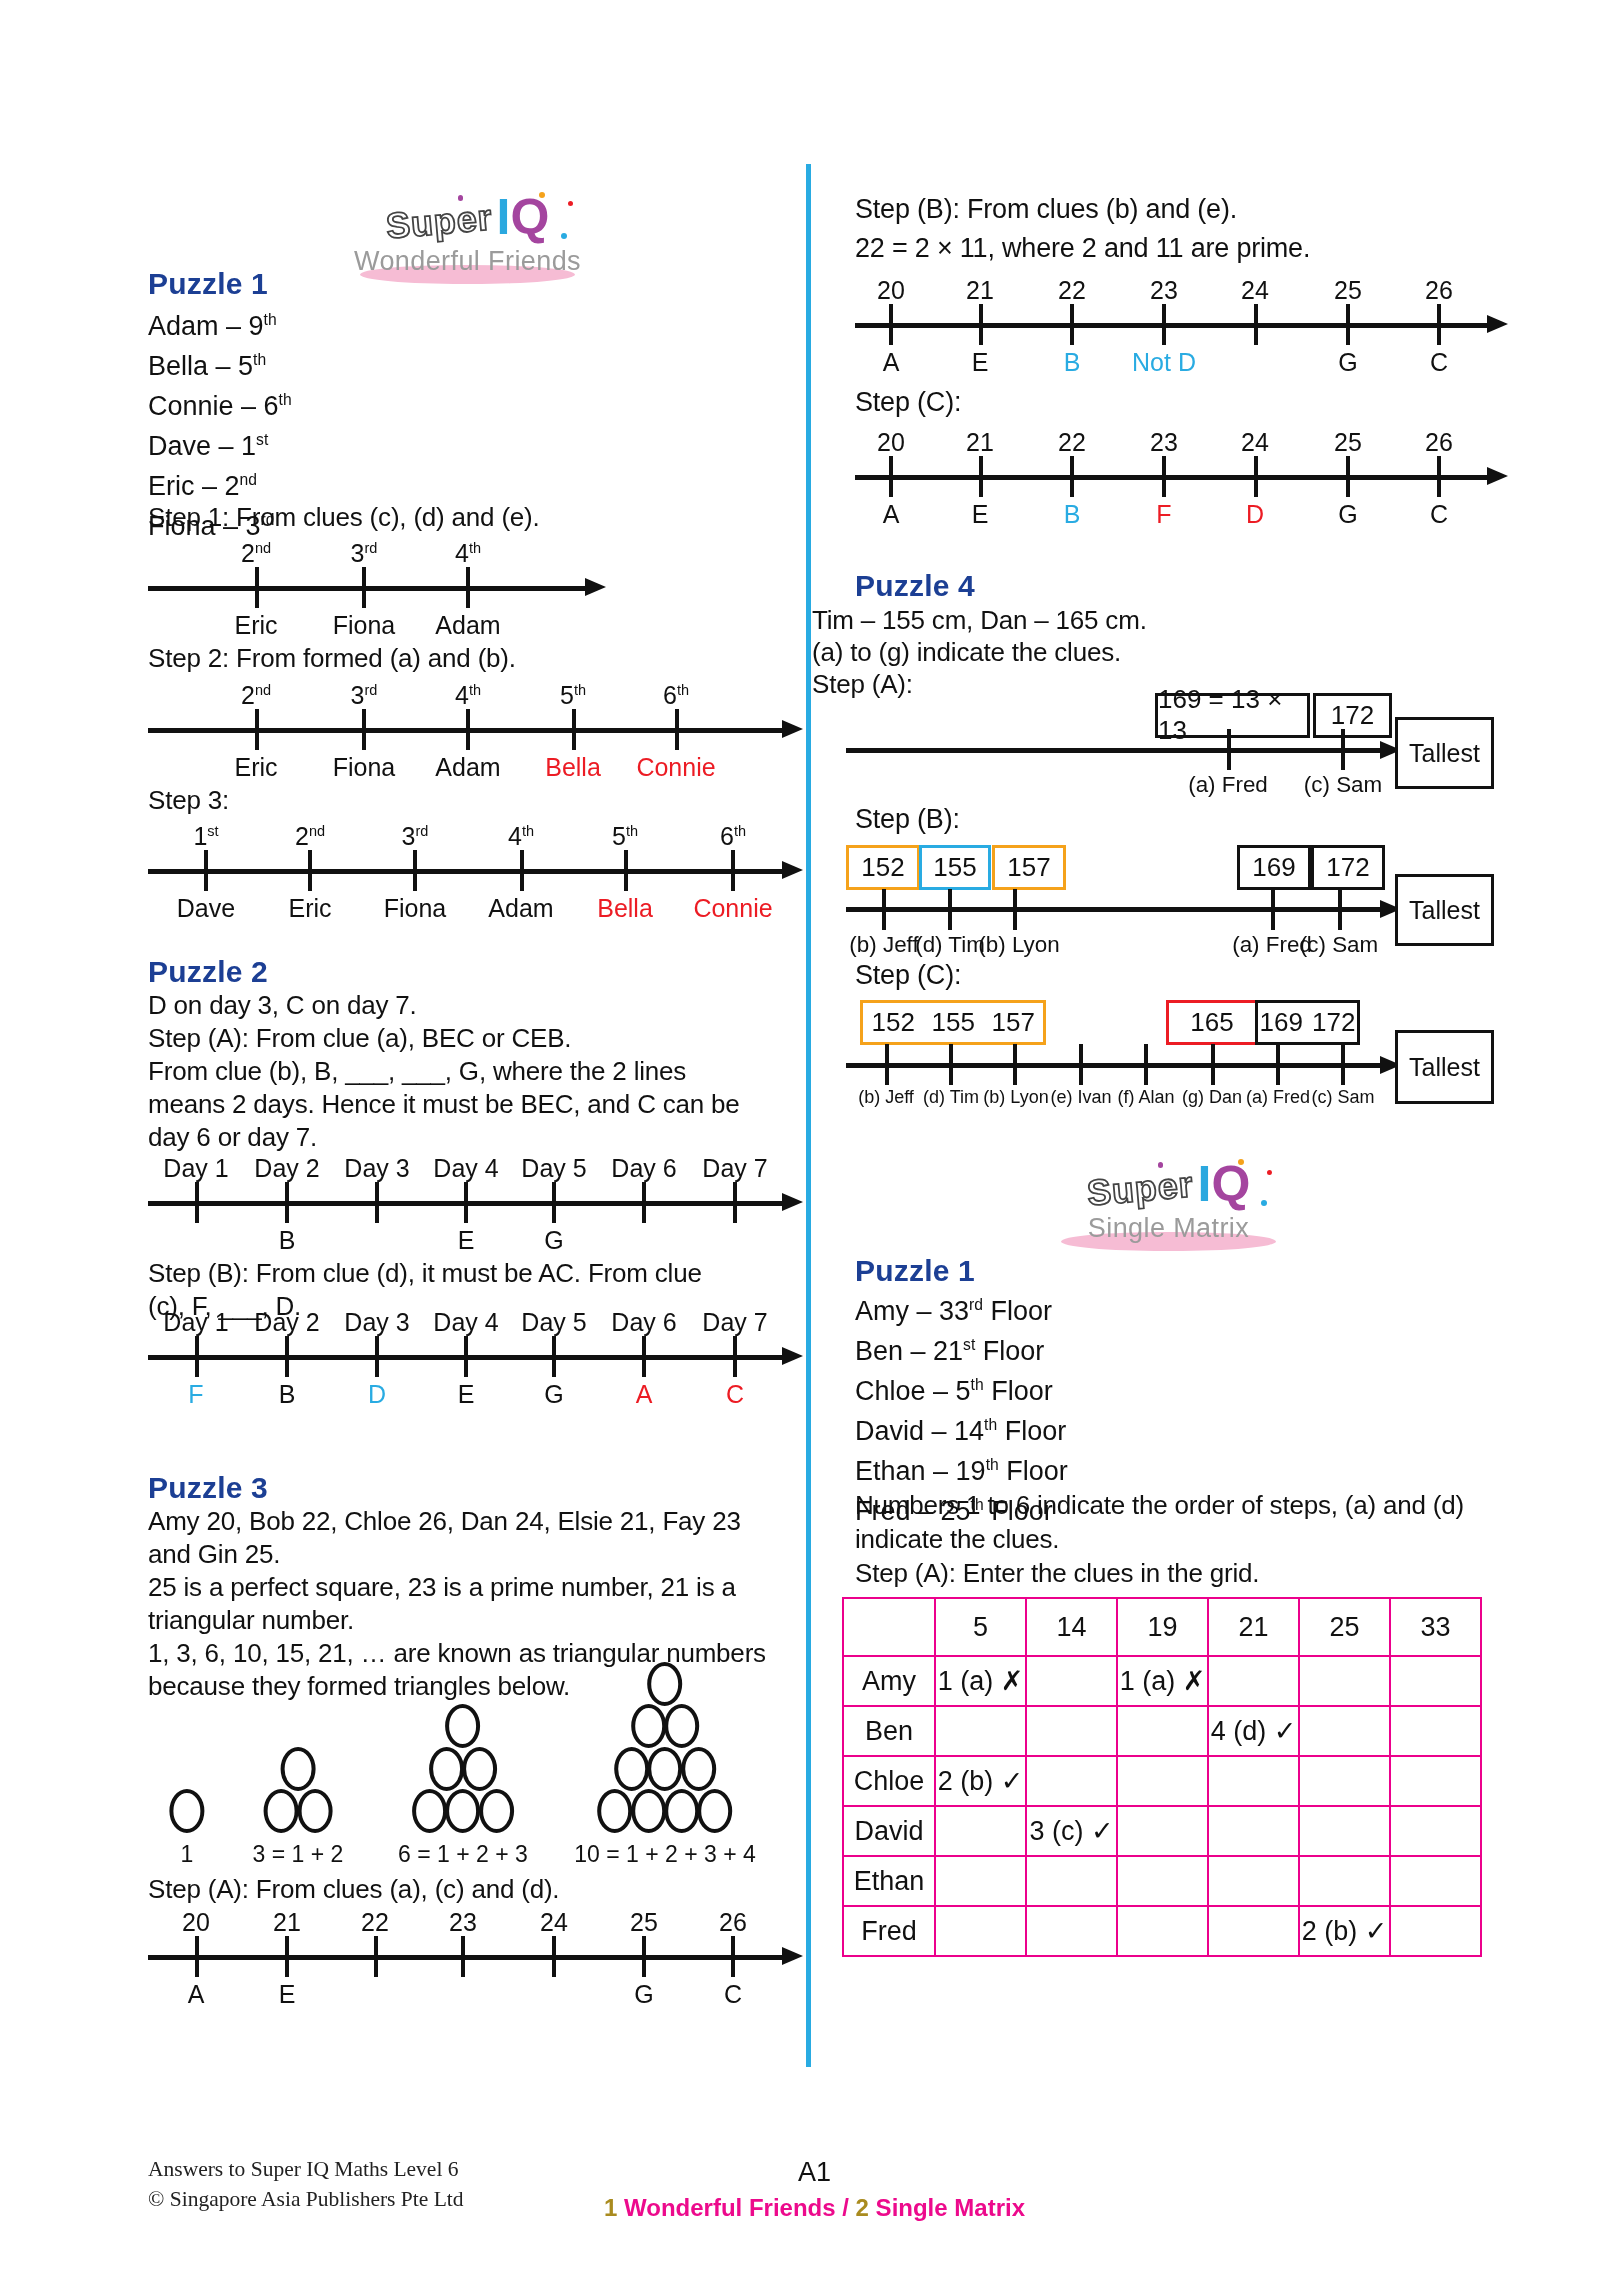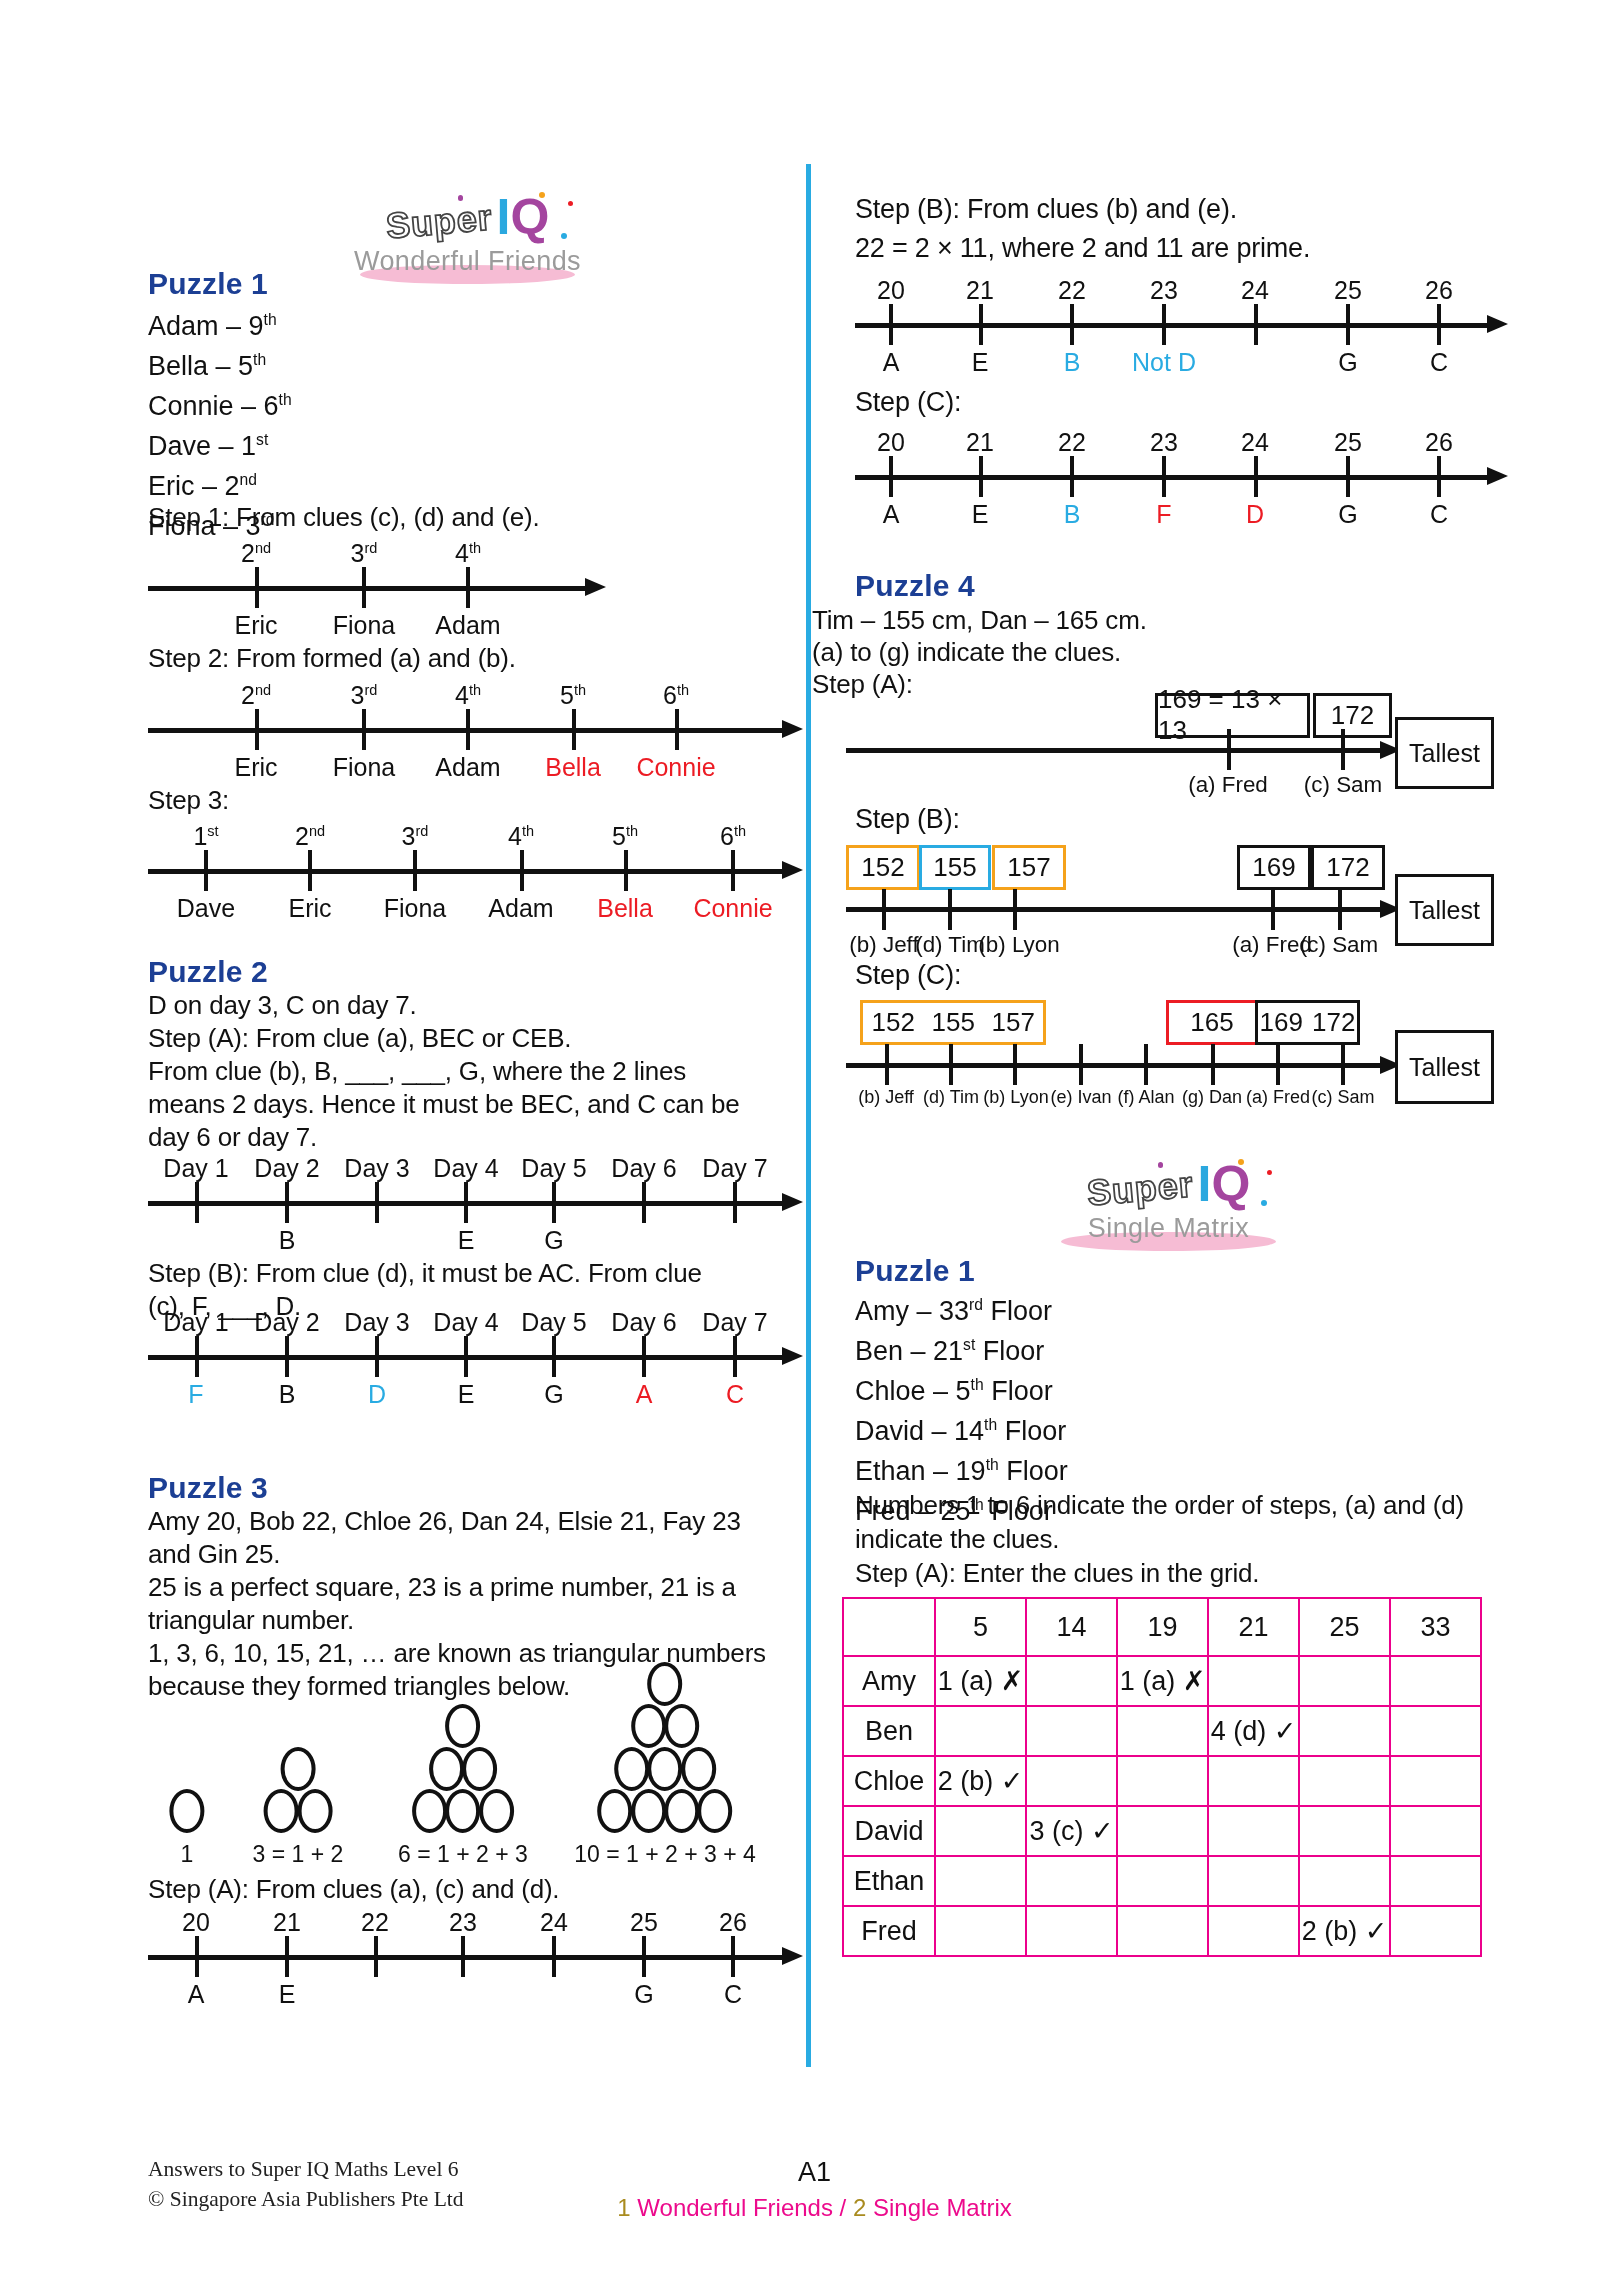--- a/index.html
+++ b/index.html
@@ -57,21 +57,21 @@
   table.grid{border-collapse:collapse;table-layout:fixed;}
   table.grid td{border:2.7px solid #EC008C;background:#fff;font-size:27px;text-align:center;
                 padding:0;overflow:hidden;}
   td.tc-head{font-size:27px;}
   td.tc-mark{font-size:22.4px;text-align:left;padding-left:5.4px;white-space:nowrap;margin-top:24px;}
   td.tc-name{font-size:27px;}
   tr.r-head td{height:51px;} tr.r-nums td{height:56px;} tr.r-data td{height:48px;}
   
   .footer-serif{font-family:"Liberation Serif","DejaVu Serif",serif;font-size:21.5px;line-height:29.6px;
                 color:#222;white-space:pre-line;}
-  .footer-ref{font-size:24px;font-weight:normal;white-space:nowrap;text-align:center;}
+  .footer-ref{font-size:24px;font-weight:bold;white-space:nowrap;text-align:center;}
   .ref-num{color:#A98B1F;} .ref-pink{color:#EC0A8C;}
 </style>
 </head>
 <body>
 
 <div id="page">
 
   <div id="divider" class="abs" style="left:806px;top:164px;height:1903px;"></div>
 
   <div class="logo" style="left:333px;top:190px;">

